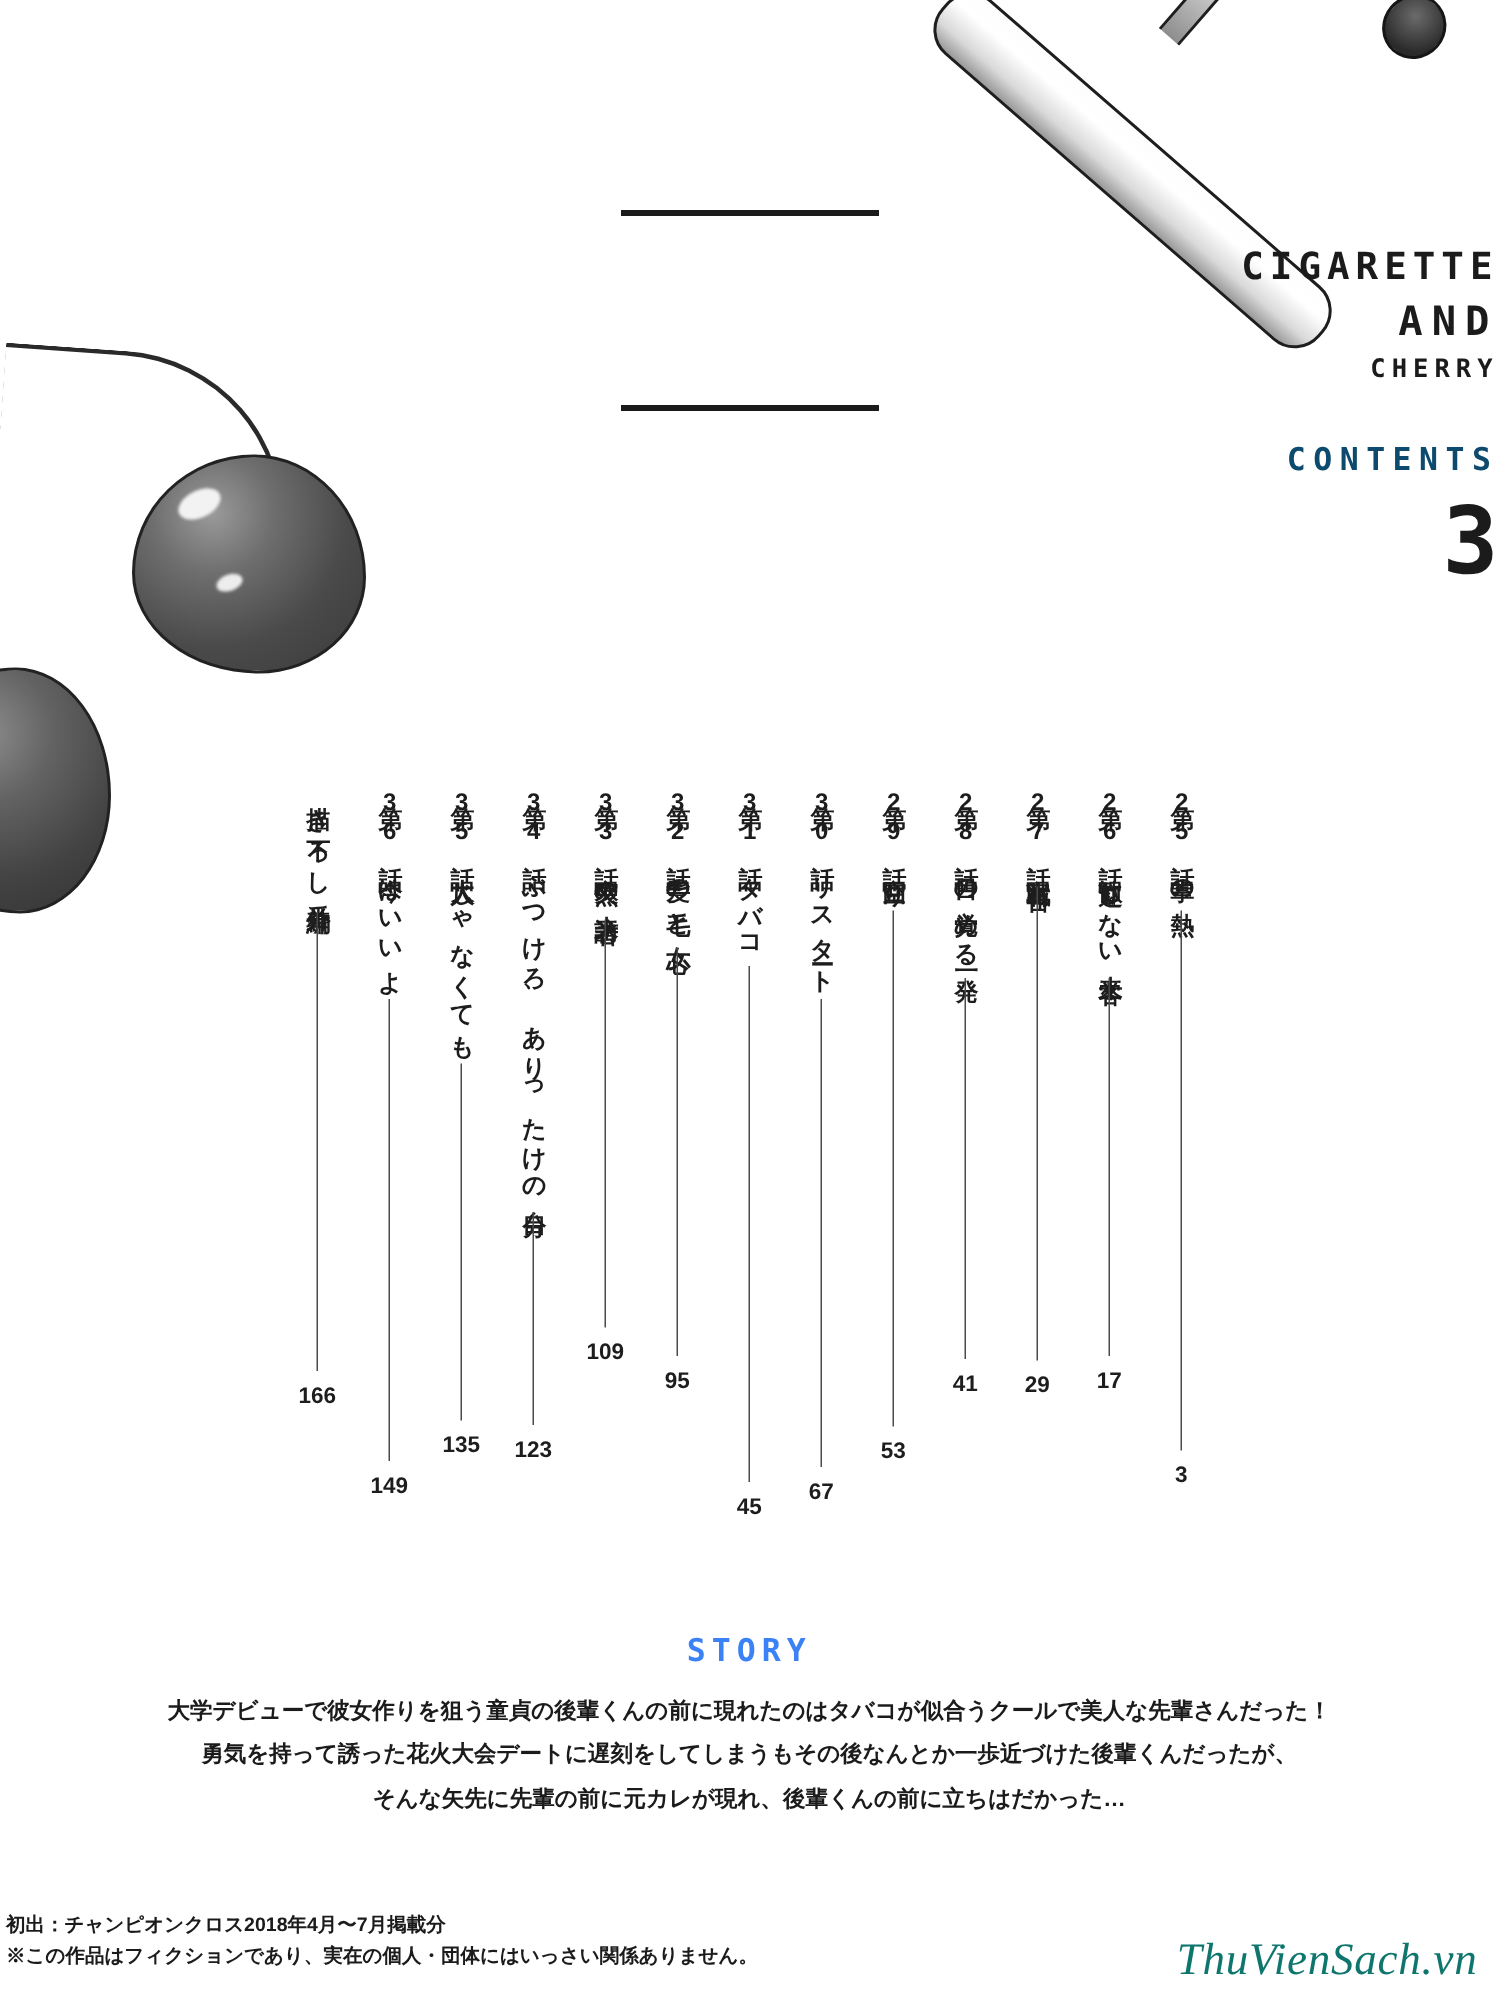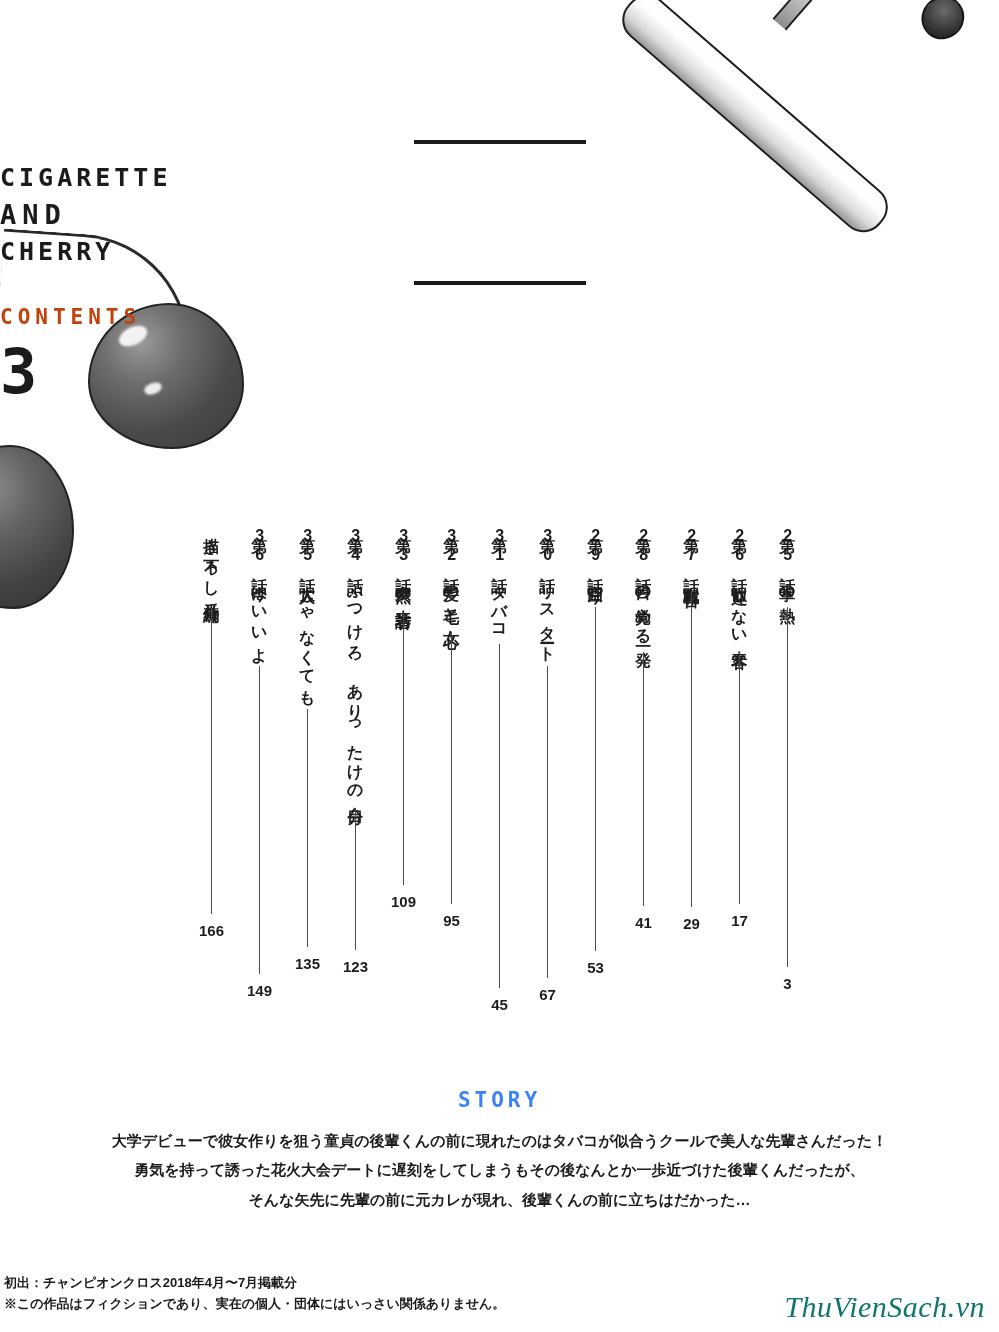--- a/index.html
+++ b/index.html
@@ -123,47 +123,47 @@
     border-right: 3px solid #2a2a2a;
     border-radius: 0 140px 0 0;
     transform: rotate(4deg);
   }
 
   
   .masthead {
     position: absolute;
     left: 0; right: 0;
     top: 140px;
-    text-align: left;
+    text-align: right;
   }
   .rule {
     width: 172px;
     height: 4px;
     background: #1b1b1b;
     margin: 0 auto;
   }
   .title-block {
     padding: 16px 0 12px;
   }
   .title-line {
     font-family: "DejaVu Sans Mono", monospace;
     font-weight: bold;
     letter-spacing: 4px;
     color: #1b1b1b;
     line-height: 1.42;
   }
   .tl-1 { font-size: 25px; }
   .tl-2 { font-size: 27px; letter-spacing: 6px; }
-  .tl-3 { font-size: 25px; }
+  .tl-3 { font-size: 17px; }
   .contents-label {
     font-family: "DejaVu Sans Mono", monospace;
     font-weight: bold;
     font-size: 21px;
     letter-spacing: 5px;
-    color: #c2410c;
+    color: #0c4a6e;
     margin-top: 20px;
   }
   .volume {
     font-family: "DejaVu Sans Mono", monospace;
     font-weight: bold;
     font-size: 62px;
     color: #1b1b1b;
     margin-top: 12px;
     line-height: 1;
   }

